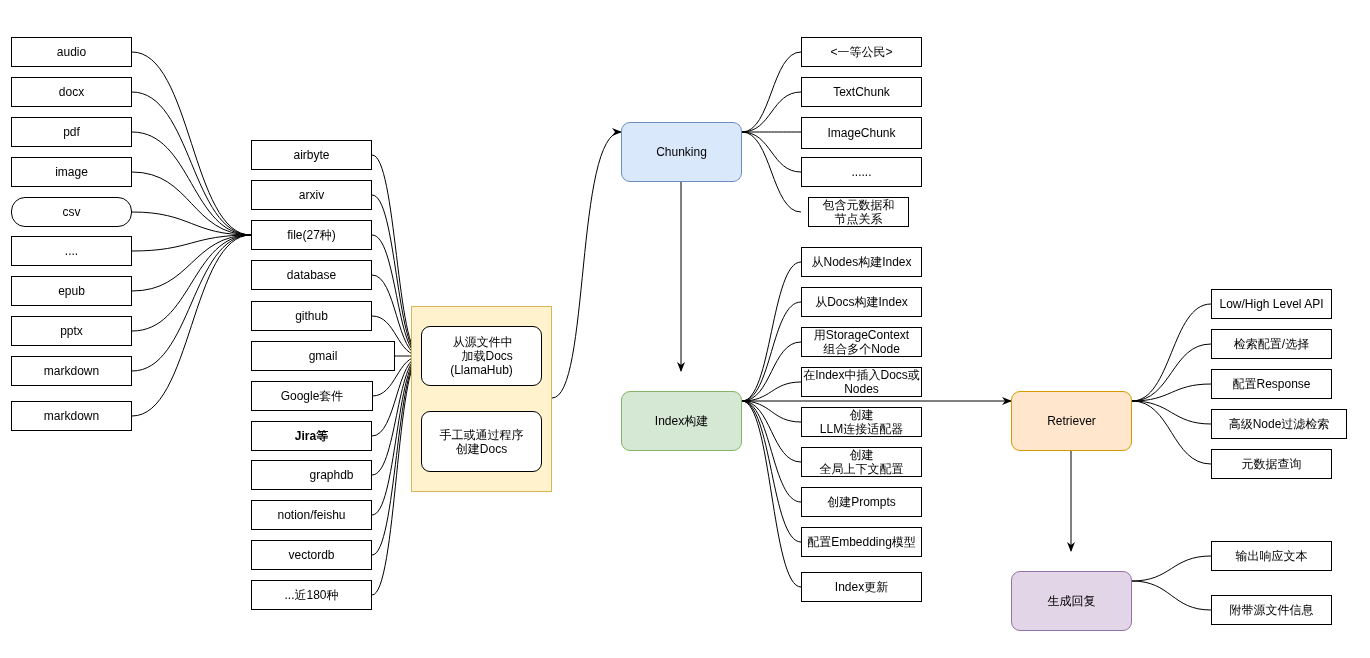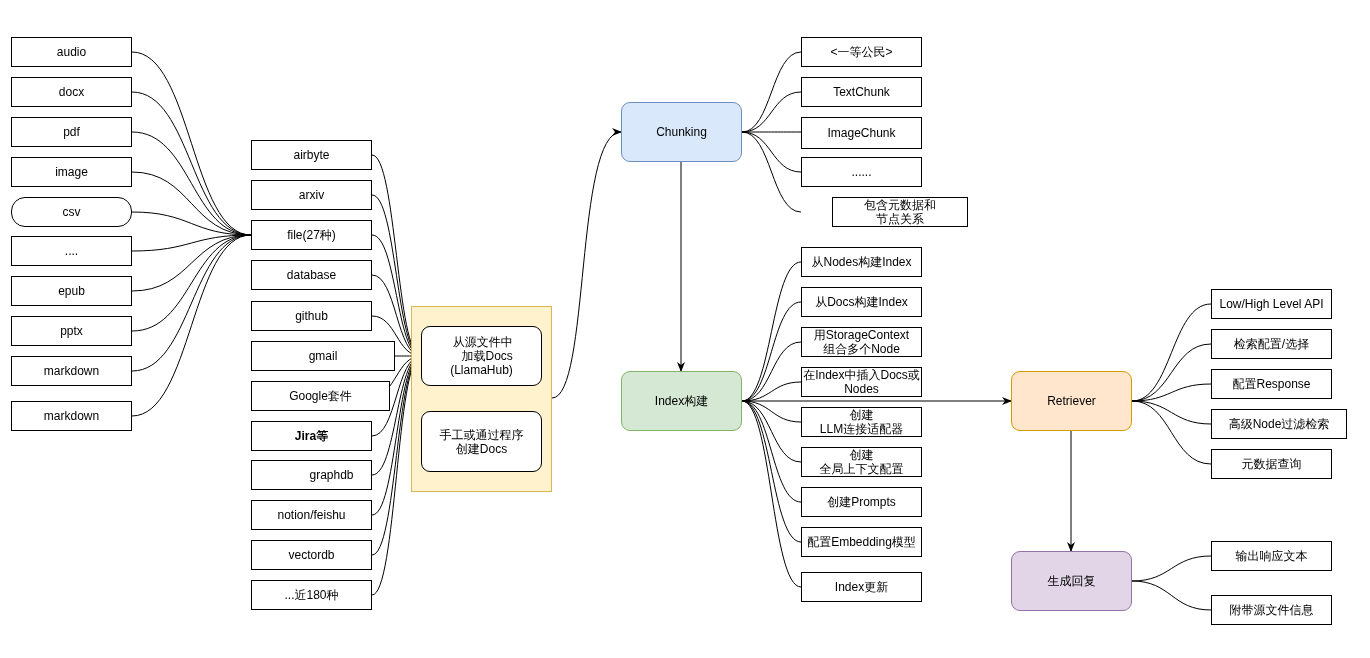--- a/index.html
+++ b/index.html
@@ -5,21 +5,21 @@
     html, body { margin: 0; padding: 0; background: #ffffff; }
     body { width: 1370px; height: 658px; position: relative; overflow: hidden;
            font-family: "Liberation Sans", "DejaVu Sans", sans-serif; color: #000; }
     #wires { position: absolute; left: 0; top: 0; width: 1370px; height: 658px; z-index: 1; }
     .box { position: absolute; box-sizing: border-box; background: #fff; border: 1px solid #000;
            display: flex; align-items: center; justify-content: center; text-align: center;
            font-size: 12px; line-height: 14px; z-index: 3; white-space: pre-line; }
     .group { position: absolute; box-sizing: border-box; background: #fff2cc; border: 1px solid #d6b656; z-index: 2; }
     .rbox { border-radius: 9px; }
     .node { position: absolute; box-sizing: border-box; border-radius: 9px; display: flex; align-items: center;
-            justify-content: center; font-size: 12px; z-index: 3; text-align: center; }
+            justify-content: center; font-size: 12px; z-index: 3; text-align: center; margin-top: 20px; }
   </style>
 </head>
 <body>
 
 <svg id="wires" xmlns="http://www.w3.org/2000/svg">
   <defs>
     <marker id="arrow" markerWidth="10" markerHeight="10" refX="9" refY="5" orient="auto" markerUnits="userSpaceOnUse">
       <path d="M0,1 L10,5 L0,9 L3,5 Z" fill="#000"></path>
     </marker>
   </defs>
@@ -86,21 +86,21 @@
     <div class="box" style="left: 11px; top: 356px; width: 121px; height: 30px;">markdown</div>
     <div class="box" style="left: 11px; top: 401px; width: 121px; height: 30px;">markdown</div>
   </div>
 <div id="loaders">
     <div class="box" style="left: 251px; top: 140px; width: 121px; height: 30px;">airbyte</div>
     <div class="box" style="left: 251px; top: 180px; width: 121px; height: 30px;">arxiv</div>
     <div class="box" style="left: 251px; top: 220px; width: 121px; height: 30px;">file(27种)</div>
     <div class="box" style="left: 251px; top: 260px; width: 121px; height: 30px;">database</div>
     <div class="box" style="left: 251px; top: 301px; width: 121px; height: 30px;">github</div>
     <div class="box" style="left: 251px; top: 341px; width: 144px; height: 30px;">gmail</div>
-    <div class="box" style="left: 251px; top: 381px; width: 139px; height: 30px;">Google套件</div>
+    <div class="box" style="left: 251px; top: 381px; width: 122px; height: 30px;">Google套件</div>
     <div class="box" style="left: 251px; top: 421px; width: 121px; height: 30px; font-weight: bold;">Jira等</div>
     <div class="box" style="left: 251px; top: 460px; width: 121px; height: 30px; padding-left: 40px;">graphdb</div>
     <div class="box" style="left: 251px; top: 500px; width: 121px; height: 30px;">notion/feishu</div>
     <div class="box" style="left: 251px; top: 540px; width: 121px; height: 30px;">vectordb</div>
     <div class="box" style="left: 251px; top: 580px; width: 121px; height: 30px;">...近180种</div>
   </div>
 
 <div class="group" style="left:411px;top:306px;width:141px;height:186px;"></div>
 <div class="box rbox" style="left:421px;top:326px;width:121px;height:60px;text-align:right;">从源文件中
 加载Docs
@@ -111,21 +111,21 @@
 <div class="node" style="left:621px;top:102px;width:121px;height:60px;background:#dae8fc;border:1px solid #6c8ebf;">Chunking</div>
 <div class="node" style="left:621px;top:371px;width:121px;height:60px;background:#d5e8d4;border:1px solid #82b366;">Index构建</div>
 <div class="node" style="left:1011px;top:371px;width:121px;height:60px;background:#ffe6cc;border:1px solid #d79b00;">Retriever</div>
 <div class="node" style="left:1011px;top:551px;width:121px;height:60px;background:#e1d5e7;border:1px solid #9673a6;">生成回复</div>
 
 <div id="chunk-children">
     <div class="box" style="left: 801px; top: 37px; width: 121px; height: 30px;">&lt;一等公民&gt;</div>
     <div class="box" style="left: 801px; top: 77px; width: 121px; height: 30px;">TextChunk</div>
     <div class="box" style="left: 801px; top: 117px; width: 121px; height: 32px;">ImageChunk</div>
     <div class="box" style="left: 801px; top: 157px; width: 121px; height: 30px;">......</div>
-    <div class="box" style="left: 832px; top: 197px; width: 136px; height: 30px;">包含元数据和
+    <div class="box" style="left: 808px; top: 197px; width: 101px; height: 30px;">包含元数据和
 节点关系</div>
   </div>
 <div id="index-children">
     <div class="box" style="left: 801px; top: 247px; width: 121px; height: 30px;">从Nodes构建Index</div>
     <div class="box" style="left: 801px; top: 287px; width: 121px; height: 30px;">从Docs构建Index</div>
     <div class="box" style="left: 801px; top: 327px; width: 121px; height: 30px;">用StorageContext
 组合多个Node</div>
     <div class="box" style="left: 801px; top: 367px; width: 121px; height: 30px;">在Index中插入Docs或
 Nodes</div>
     <div class="box" style="left: 801px; top: 407px; width: 121px; height: 30px;">创建

